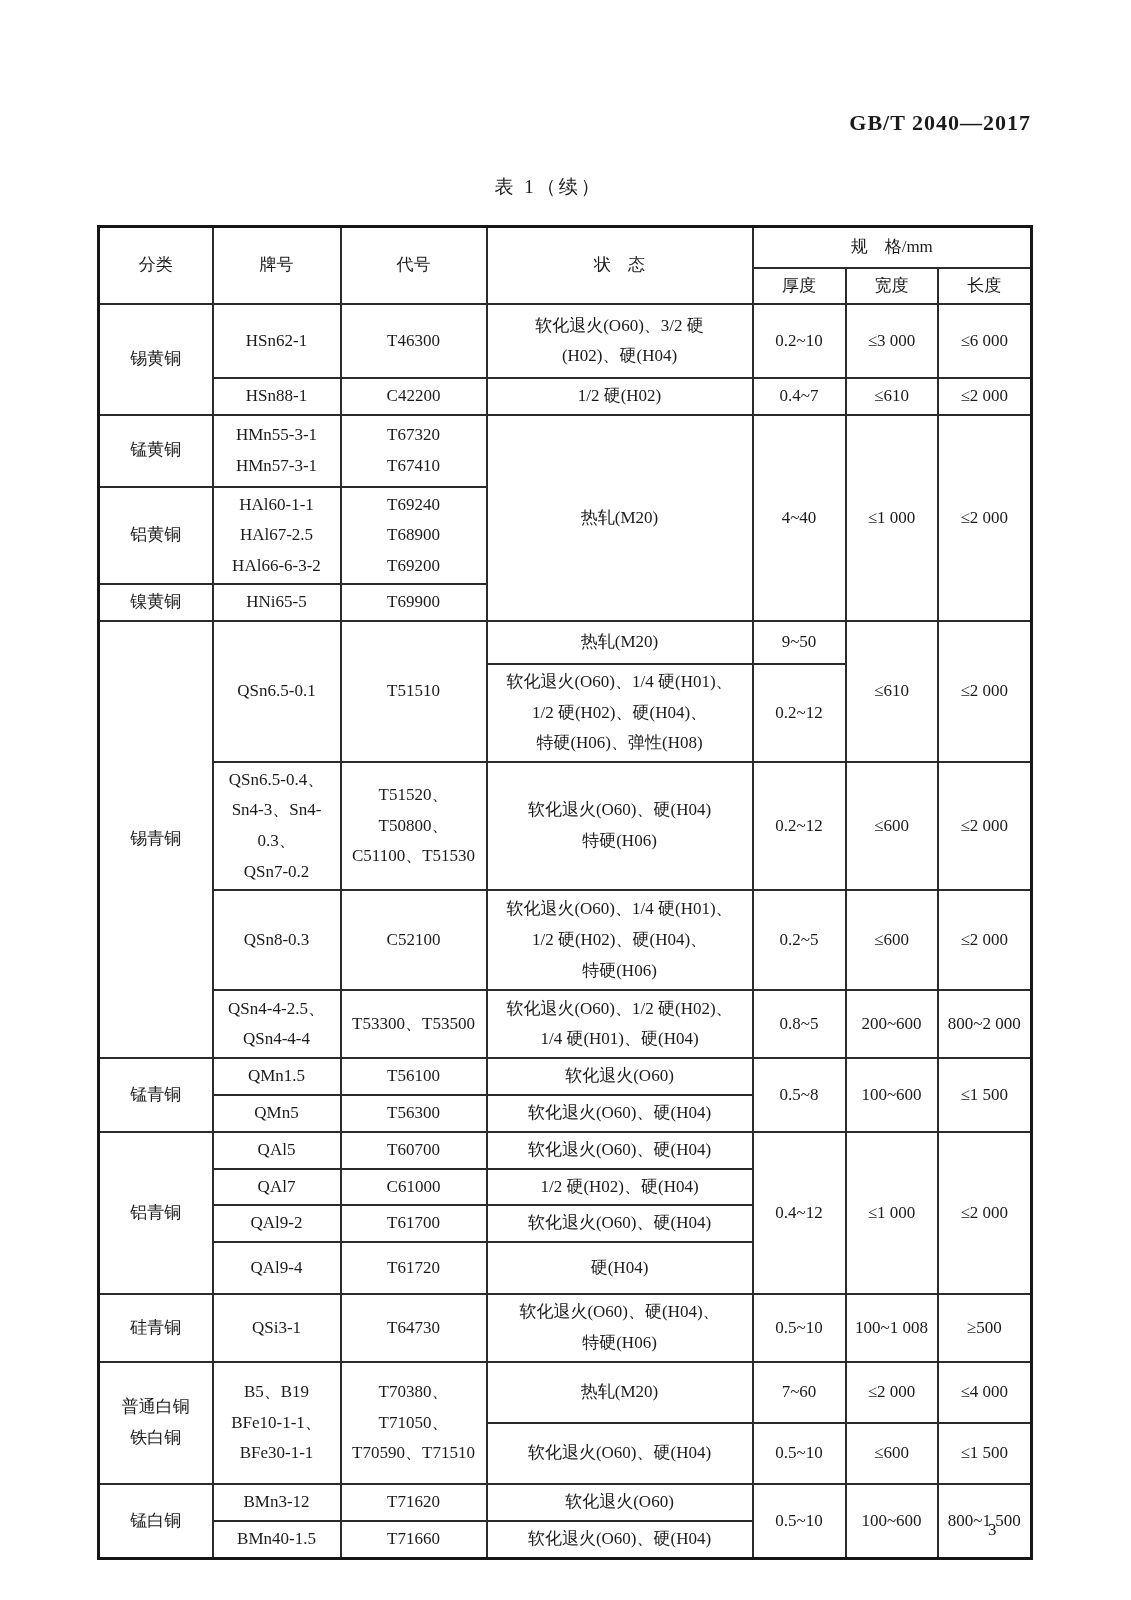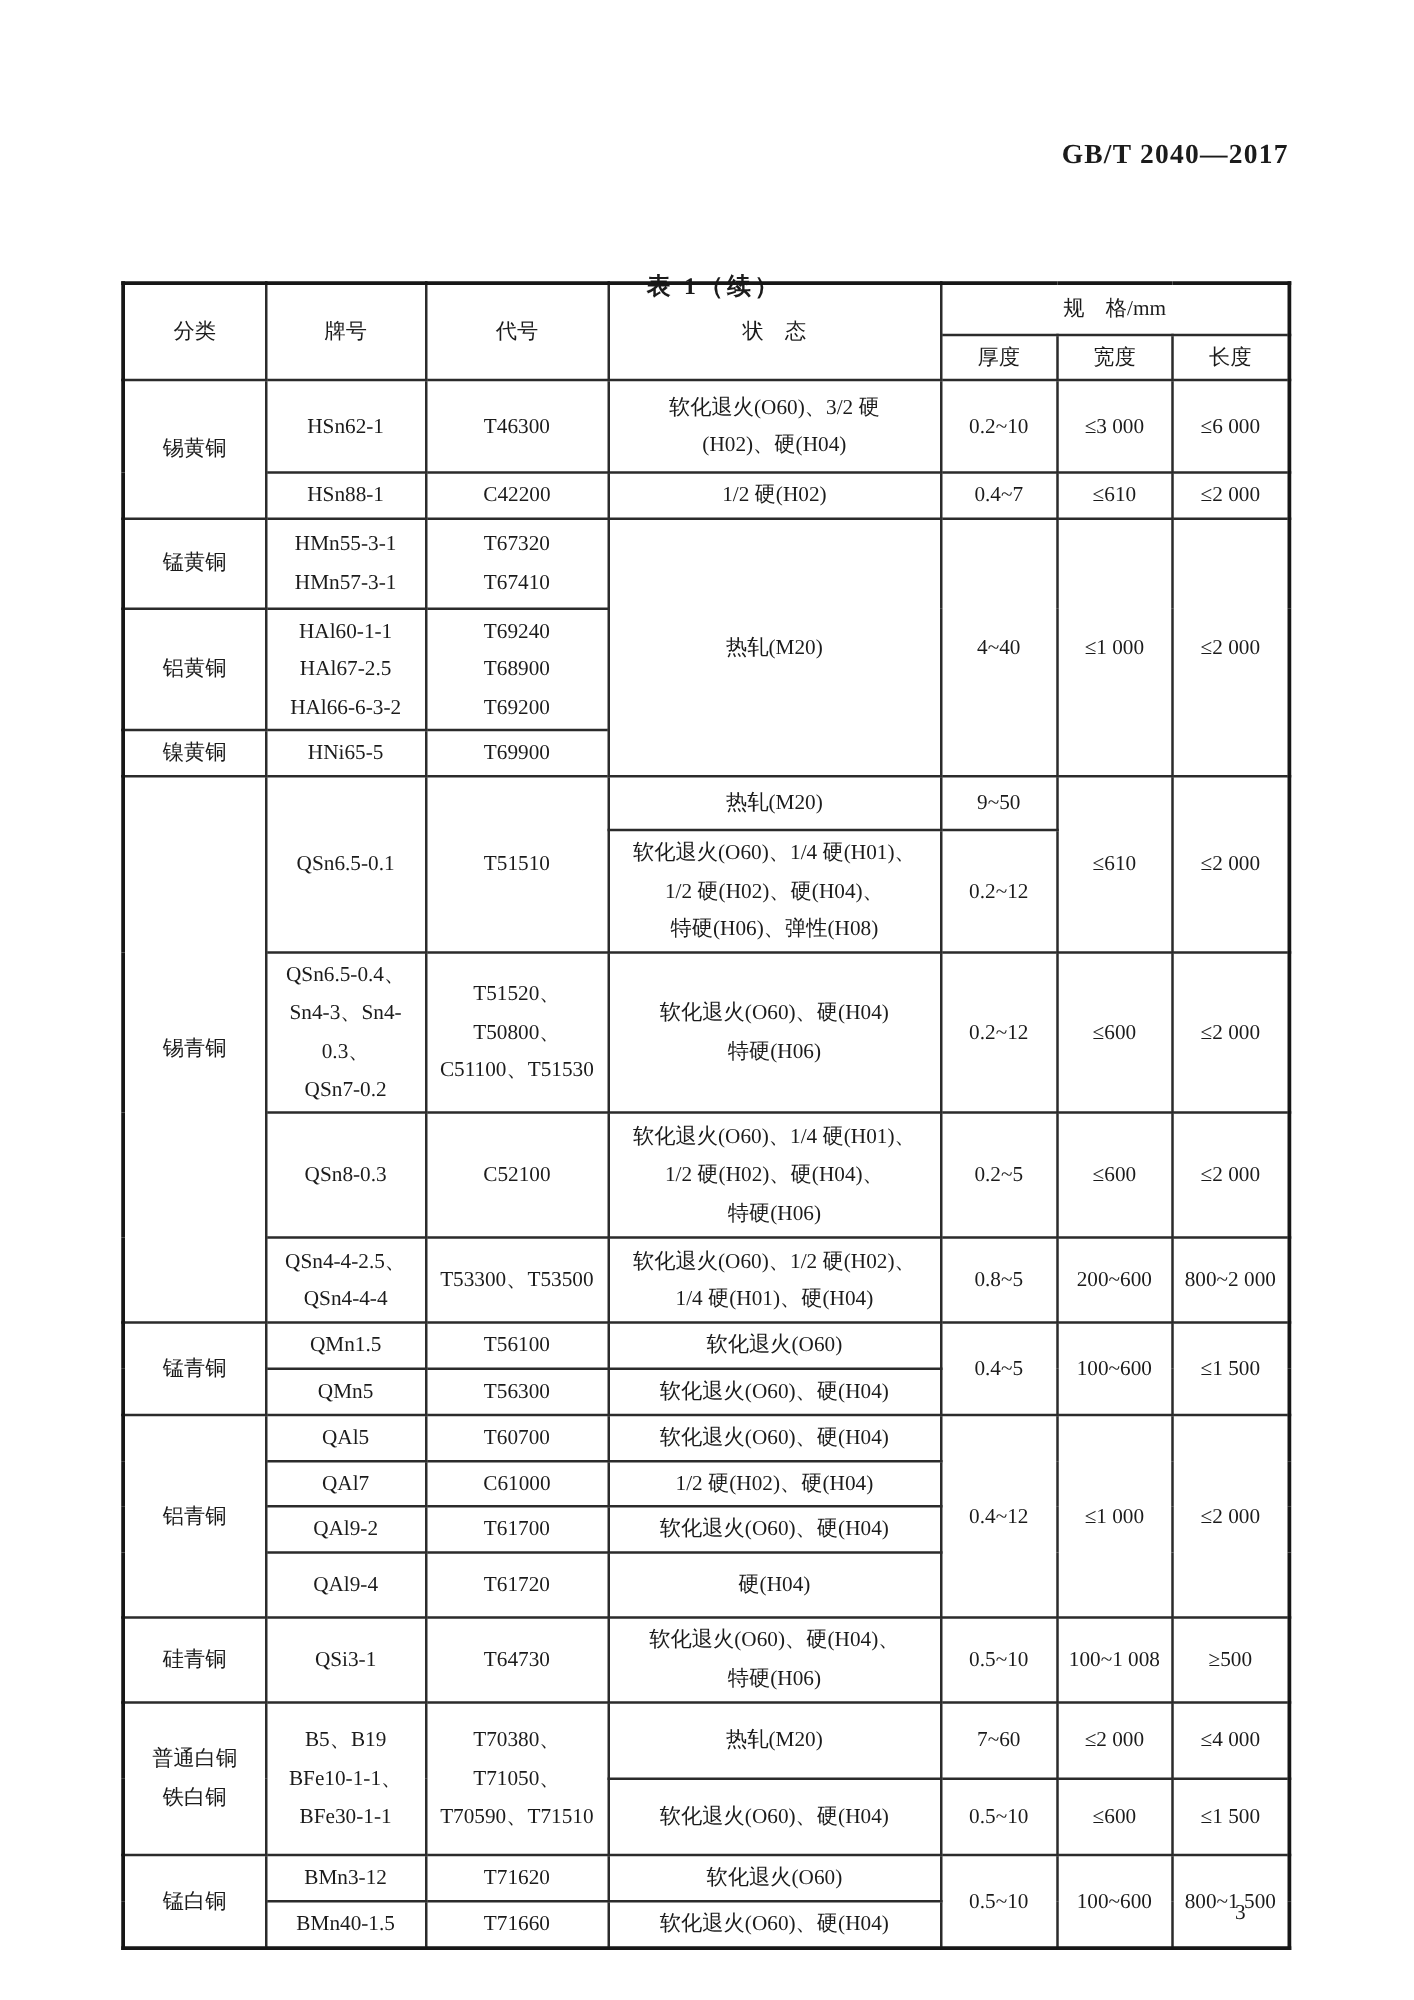--- a/index.html
+++ b/index.html
@@ -5,22 +5,22 @@
   html,body{margin:0;padding:0}
   body{
     width:1131px;height:1600px;position:relative;background:#ffffff;
     font-family:"Liberation Serif","DejaVu Serif",serif;color:#1b1b1b;
   }
   .doc-code{
     position:absolute;top:84px;right:100px;
     font-size:22px;font-weight:bold;letter-spacing:1px;margin-top:26px;
   }
   .table-title{
-    position:absolute;top:174px;left:105px;width:933px;text-align:center;
-    font-size:19px;font-weight:bold;letter-spacing:3px;margin-top:42px;
+    position:absolute;top:174px;left:82px;width:933px;text-align:center;
+    font-size:19px;font-weight:normal;letter-spacing:3px;
   }
   table.main{
     position:absolute;left:97px;top:225px;width:933px;
     border-collapse:collapse;table-layout:fixed;
     border:3px solid #161616;
   }
   table.main td{
     border:2px solid #2b2b2b;
     text-align:center;vertical-align:middle;
     font-size:17px;line-height:1.8;
@@ -152,21 +152,21 @@
       <td>0.8~5</td>
       <td>200~600</td>
       <td>800~2 000</td>
     </tr>
 
     <tr style="height:37px">
       <td rowspan="2">锰青铜</td>
       <td>QMn1.5</td>
       <td>T56100</td>
       <td>软化退火(O60)</td>
-      <td rowspan="2">0.4~5</td>
+      <td rowspan="2">0.5~8</td>
       <td rowspan="2">100~600</td>
       <td rowspan="2">≤1 500</td>
     </tr>
     <tr style="height:37px">
       <td>QMn5</td>
       <td>T56300</td>
       <td>软化退火(O60)、硬(H04)</td>
     </tr>
 
     <tr style="height:36px">

